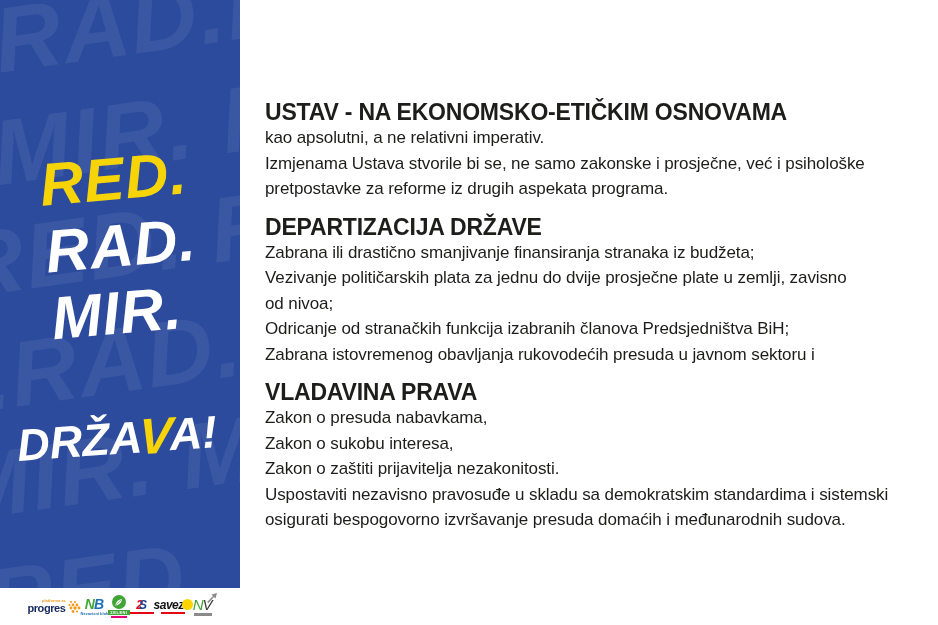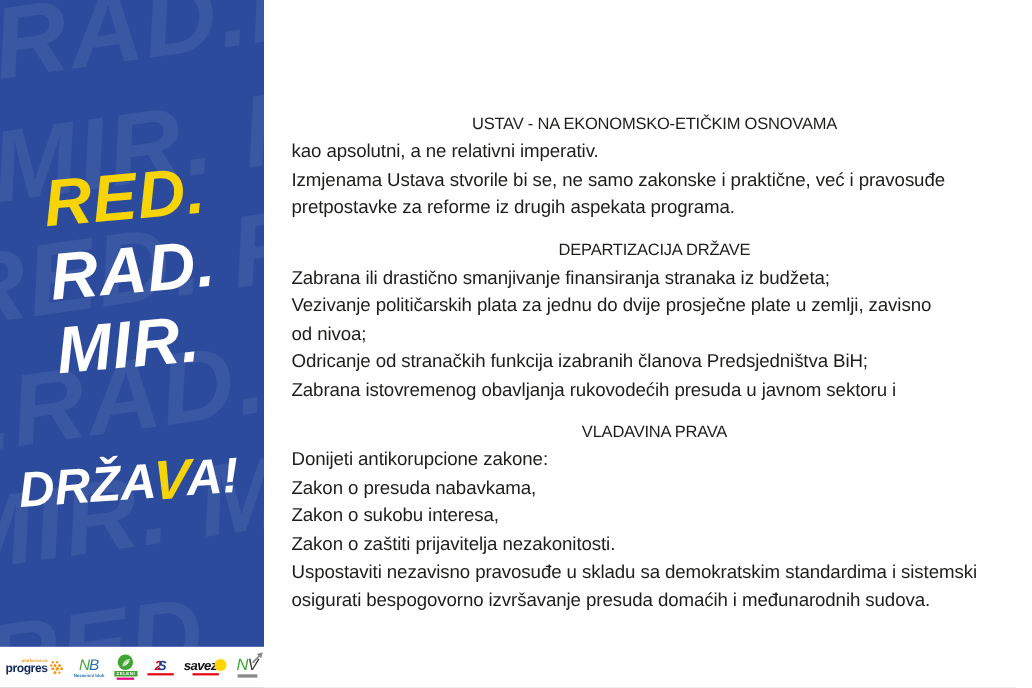--- a/index.html
+++ b/index.html
@@ -44,27 +44,27 @@
   }
   .drzava .check {
     color:#F6D408; font-size:1.12em; display:inline-block; position:relative;
     top:2px; margin:0 -3px; transform:skewX(-6deg);
   }
 
   
   .partners {
     position:absolute; left:0; bottom:0; width:240px; height:37px;
     background:#ffffff; display:flex; align-items:center;
-    justify-content:space-between; padding:3px 5px;
+    justify-content:center; padding:3px 17px;
   }
   .plogo { display:flex; flex-direction:column; align-items:center; justify-content:center; line-height:1; }
   .pp-row { display:flex; align-items:flex-end; gap:2px; }
   .pp-top  { font-size:4px; color:#F59A1E; font-weight:700; text-align:right; letter-spacing:0; }
   .pp-main { font-size:11px; font-weight:700; color:#14285A; letter-spacing:-0.4px; }
-  .nb-letters { font-size:14px; font-weight:400; font-style:italic; }
+  .nb-letters { font-size:14px; font-weight:700; font-style:italic; }
   .nb-n { color:#45A735; } .nb-b { color:#1D70B7; margin-left:-1px; }
   .nb-caption { font-size:4px; color:#1D70B7; font-weight:700; margin-top:1px; }
   .zl-circle {
     width:14px; height:14px; border-radius:50%; background:#3FA535;
     display:flex; align-items:center; justify-content:center;
   }
   .zl-caption {
     font-size:4px; color:#fff; background:#3FA535; font-weight:700;
     padding:0.5px 2px; margin-top:1px; letter-spacing:0.5px;
   }
@@ -80,21 +80,21 @@
   .nv-letters { position:relative; font-size:15px; font-weight:400; font-style:italic; }
   .nv-n { color:#3FA535; } .nv-v { color:#3a3a3a; margin-left:-1px; }
   .nv-arrow { position:absolute; right:-4px; top:-4px; }
 
   
   .content {
     position:absolute; left:265px; top:100px; width:660px;
     color:#1D1D1B; font-size:17px; line-height:25.4px; letter-spacing:-0.1px;
   }
   .section { margin-bottom:13px; }
-  .section-title { font-weight:400; font-size:15px; letter-spacing:-0.2px;text-align:center; }
+  .section-title { font-weight:700; font-size:23px; letter-spacing:-0.2px; }
 </style>
 </head>
 <body>
 
 <div class="canvas">
 
   <aside class="sidebar">
     <div class="watermark">
       <span class="wm1">.RAD.R</span>
       <span class="wm2">MIR. M</span>
@@ -181,36 +181,35 @@
       </div>
 
     </div>
   </aside>
 
   <main class="content">
 
     <section class="section">
       <div class="section-title">USTAV - NA EKONOMSKO-ETIČKIM OSNOVAMA</div>
       <div>kao apsolutni, a ne relativni imperativ.</div>
-      <div>Izmjenama Ustava stvorile bi se, ne samo zakonske i praktične, već i pravosuđe</div>
+      <div>Izmjenama Ustava stvorile bi se, ne samo zakonske i prosječne, već i psihološke</div>
       <div>pretpostavke za reforme iz drugih aspekata programa.</div>
     </section>
 
     <section class="section">
       <div class="section-title">DEPARTIZACIJA DRŽAVE</div>
       <div>Zabrana ili drastično smanjivanje finansiranja stranaka iz budžeta;</div>
       <div>Vezivanje političarskih plata za jednu do dvije prosječne plate u zemlji, zavisno</div>
       <div>od nivoa;</div>
       <div>Odricanje od stranačkih funkcija izabranih članova Predsjedništva BiH;</div>
       <div>Zabrana istovremenog obavljanja rukovodećih presuda u javnom sektoru i</div>
     </section>
 
     <section class="section">
       <div class="section-title">VLADAVINA PRAVA</div>
-      <div>Donijeti antikorupcione zakone:</div>
       <div>Zakon o presuda nabavkama,</div>
       <div>Zakon o sukobu interesa,</div>
       <div>Zakon o zaštiti prijavitelja nezakonitosti.</div>
       <div>Uspostaviti nezavisno pravosuđe u skladu sa demokratskim standardima i sistemski</div>
       <div>osigurati bespogovorno izvršavanje presuda domaćih i međunarodnih sudova.</div>
     </section>
 
   </main>
 </div>
 

